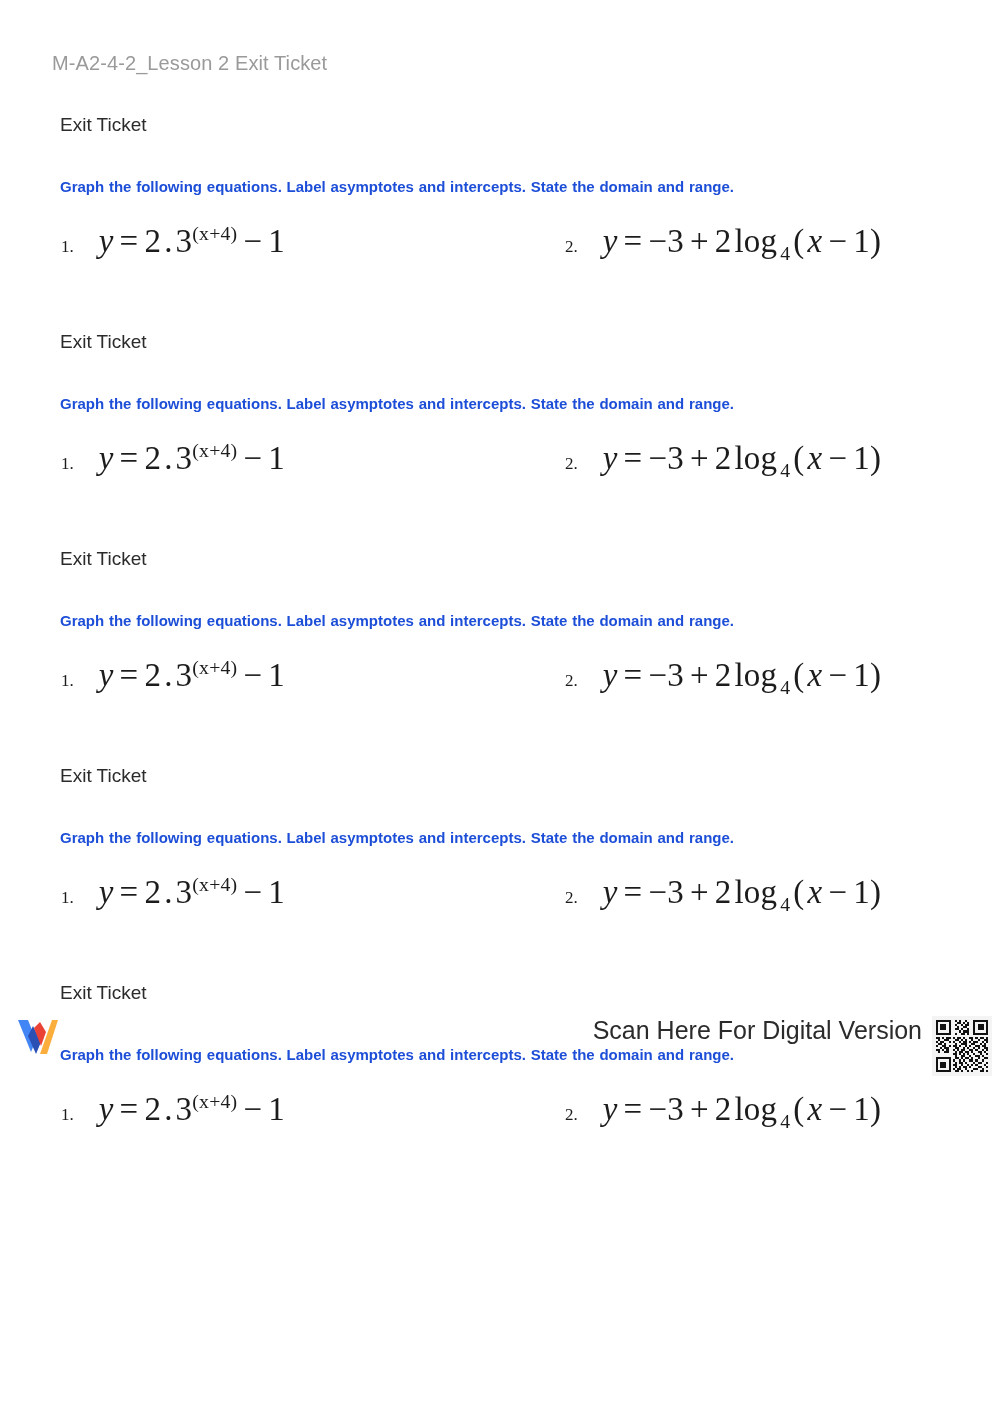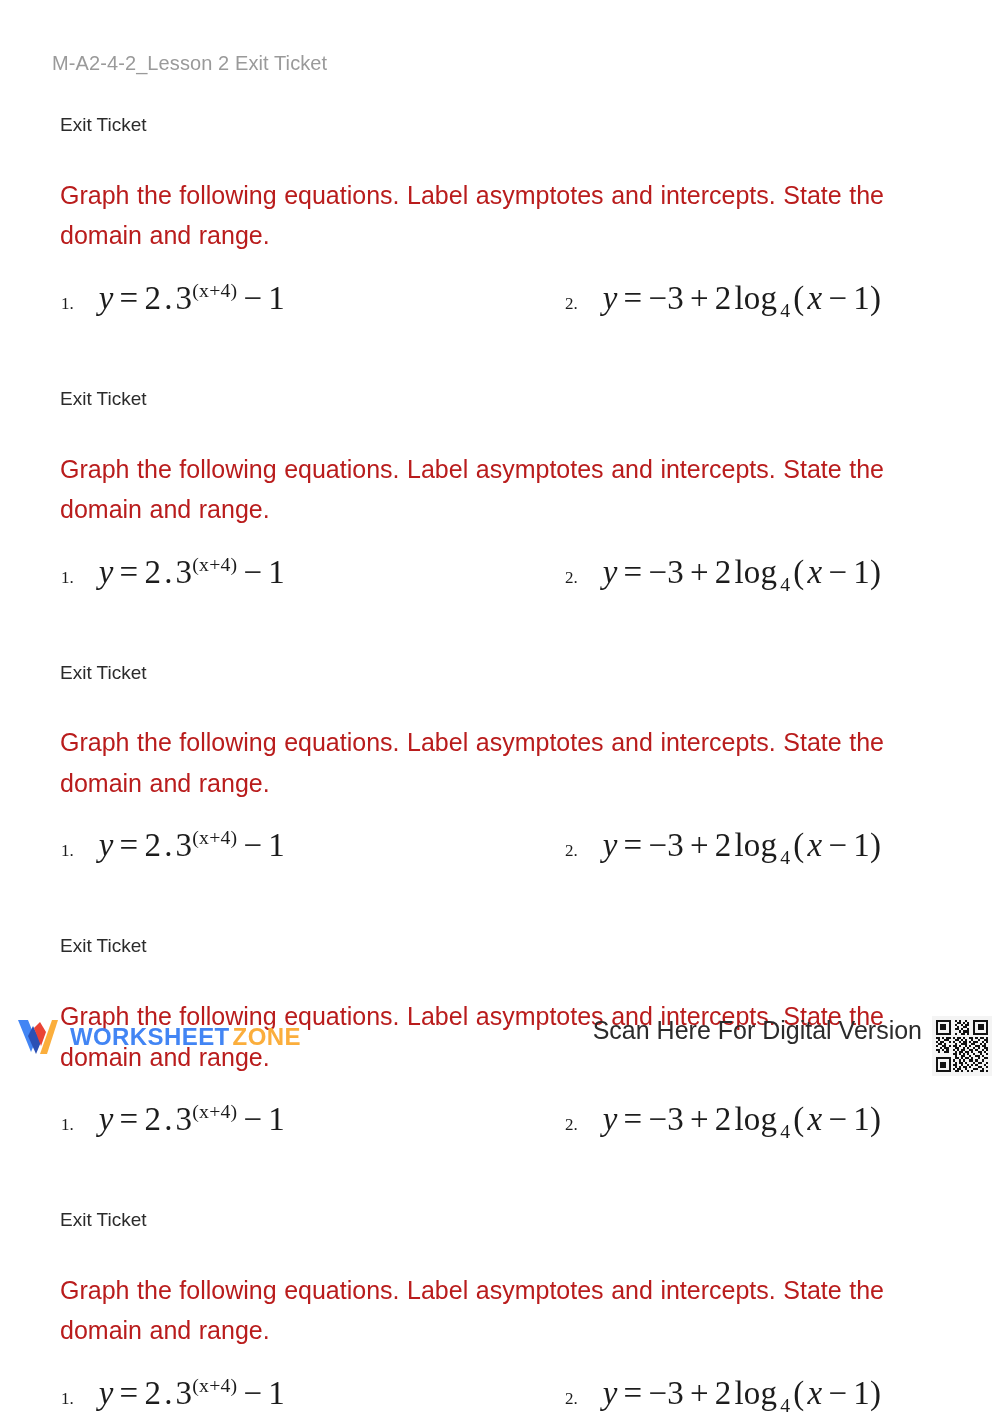--- a/index.html
+++ b/index.html
@@ -53,23 +53,23 @@
     margin: 0 0 38px 52px;
     font-size: 19px;
     font-weight: 400;
     color: #2b2b2b;
     line-height: 1.2;
   }
 
   .section-instructions {
     margin: 0 0 26px 52px;
     width: 908px;
-    font-size: 25px;
-    font-weight: 400;
-    color: #b91c1c;
+    font-size: 15px;
+    font-weight: 700;
+    color: #1d4ed8;
     line-height: 1.62;
     word-spacing: 0.6px;
   }
 
   
   .equation-row {
     position: relative;
     height: 60px;
     margin-left: 0;
   }
@@ -249,23 +249,20 @@
 
   <div class="footer">
 
     <div class="brand">
       <svg class="brand-mark" viewBox="0 0 46 42">
         <path d="M4 4 L17 36 L22 24 L14 4 Z" fill="#4285f4"></path>
         <path d="M14 20 L22 38 L27 26 L19 10 Z" fill="#2b50b4"></path>
         <path d="M20 12 L27 30 L32 16 L26 6 Z" fill="#ea4335"></path>
         <path d="M38 4 L26 38 L33 38 L44 4 Z" fill="#fbae3c"></path>
       </svg>
-      <div class="brand-text">
-        <span class="w-part">WORKSHEET</span><span class="z-part">ZONE</span>
-      </div>
     </div>
 
     <div class="scan-area">
       <div class="scan-text">Scan Here For Digital Version</div>
       <svg class="qr-code" viewBox="0 0 29 29" shape-rendering="crispEdges">
         <rect width="29" height="29" fill="#f4f4f4"></rect>
         <g fill="#111111">
           <rect x="2" y="2" width="7" height="1"></rect>
             <rect x="2" y="8" width="7" height="1"></rect>
           <rect x="2" y="2" width="1" height="7"></rect>

